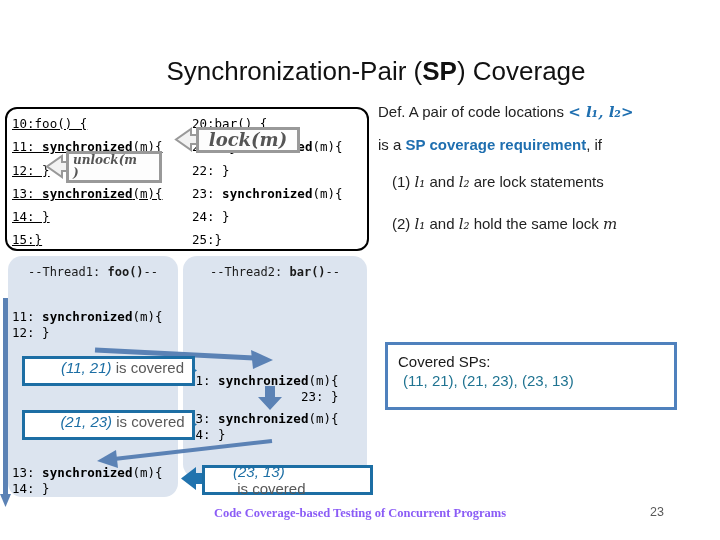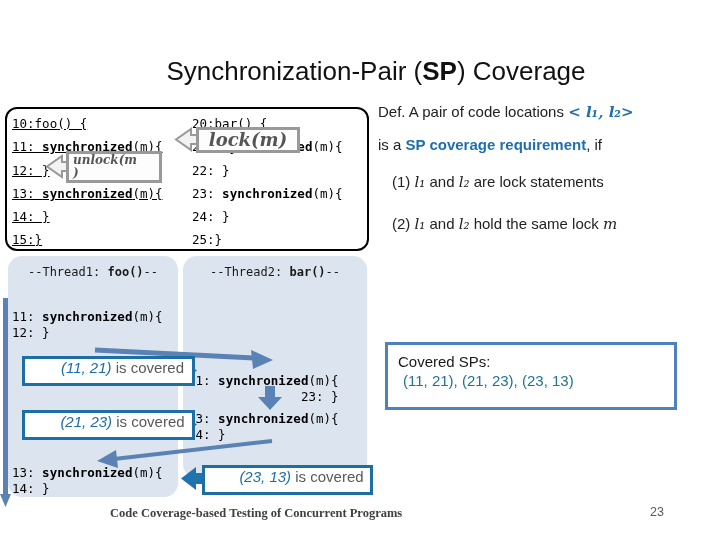--- a/index.html
+++ b/index.html
@@ -51,22 +51,22 @@
   .covbox .rest{color:#595959;}
 
   
   .spbox{position:absolute;left:385px;top:342px;width:286px;height:62px;background:#fff;
          border:3px solid #4f81bd;z-index:2;}
   .spbox .h{margin:8px 0 2px 10px;font-size:15px;color:#1a1a1a;}
   .spbox .l{margin:0 0 0 15px;font-size:15px;color:#1f7391;}
 
   .arrowlayer{position:absolute;left:0;top:0;z-index:4;pointer-events:none;}
 
-  .footer-title{position:absolute;left:110px;top:506px;width:500px;
-          font-family:"Liberation Serif",serif;font-weight:bold;font-size:12.5px;color:#404040;}
+  .footer-title{position:absolute;left:110px;top:506px;width:500px;text-align:center;
+          font-family:"Liberation Serif",serif;font-weight:bold;font-size:12.5px;color:#8b5cf6;}
   .footer-page{position:absolute;left:650px;top:505px;font-size:12.5px;color:#595959;
           font-family:"Liberation Sans",sans-serif;}
 </style>
 </head>
 <body>
 
 <div class="slide">
 
   <h1 class="title"><span>Synchronization-Pair (</span><b>SP</b><span>) Coverage</span></h1>
 
@@ -116,21 +116,21 @@
     <div class="exl"><span>23: </span><span class="kw">synchronized</span><span>(m){</span></div>
     <div class="exl"><span>24: }</span></div>
   </div>
   <div class="exblock" style="left:12px;top:465px;">
     <div class="exl"><span>13: </span><span class="kw">synchronized</span><span>(m){</span></div>
     <div class="exl"><span>14: }</span></div>
   </div>
 
   <div class="covbox" style="left:22px;top:356px;width:139px;"><span class="pair">(11, 21)</span><span class="rest"> is covered</span></div>
   <div class="covbox" style="left:22px;top:410px;width:139px;"><span class="pair">(21, 23)</span><span class="rest"> is covered</span></div>
-  <div class="covbox" style="left:202px;top:465px;width:137px;"><span class="pair">(23, 13)</span><span class="rest"> is covered</span></div>
+  <div class="covbox" style="left:202px;top:465px;width:137px;flex-direction:column;"><span class="pair">(23, 13)</span><span class="rest"> is covered</span></div>
 
   <div class="spbox">
     <div class="h">Covered SPs:</div>
     <div class="l">(11, 21), (21, 23), (23, 13)</div>
   </div>
 
   <svg class="arrowlayer" width="720" height="540" viewBox="0 0 720 540">
 
     <g fill="#5b82b5">
       <rect x="3" y="298" width="5" height="198"></rect>

